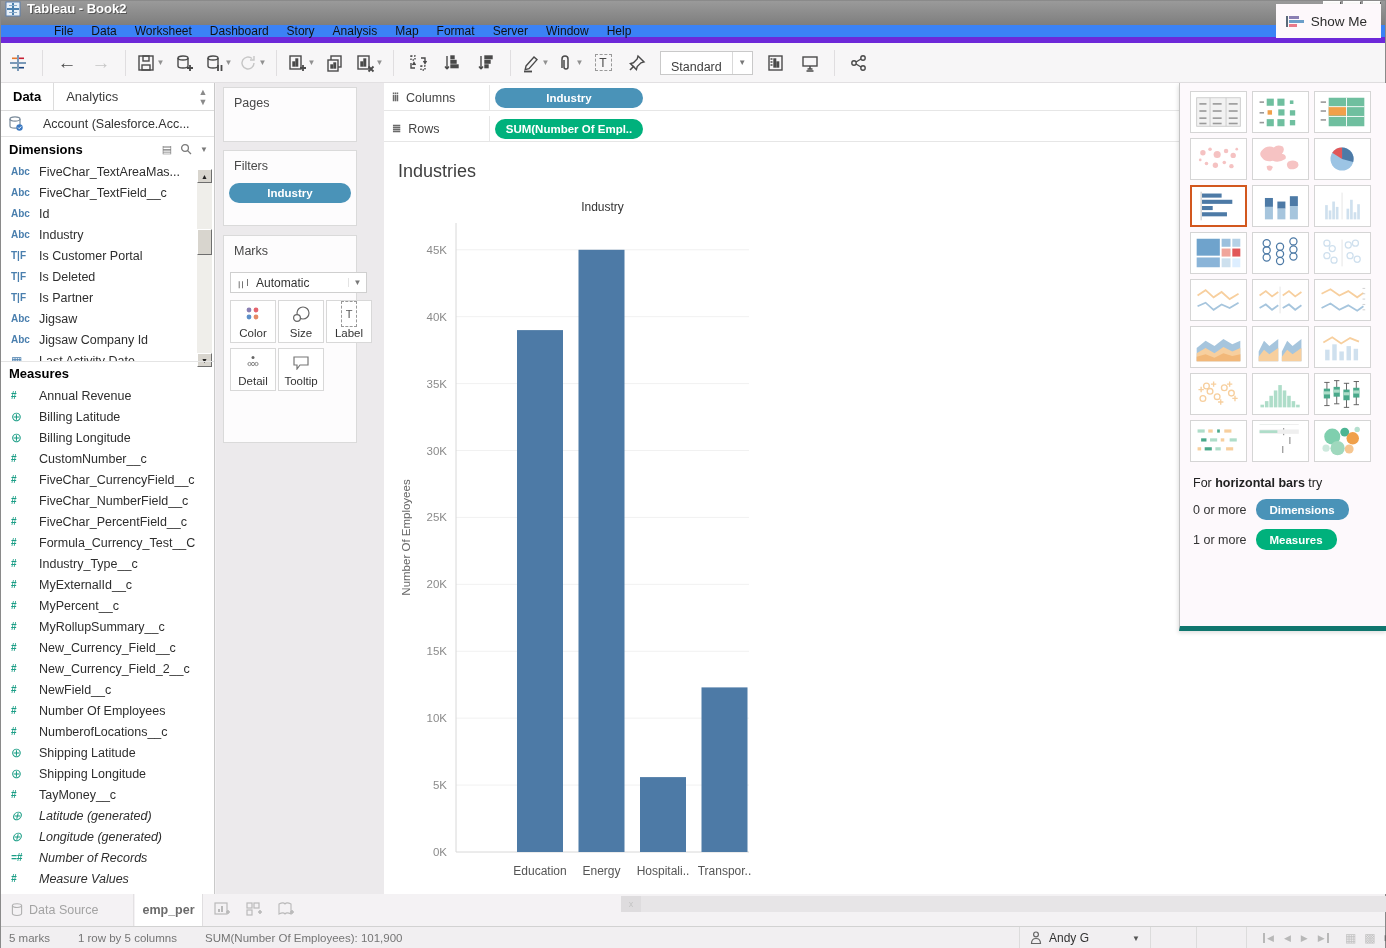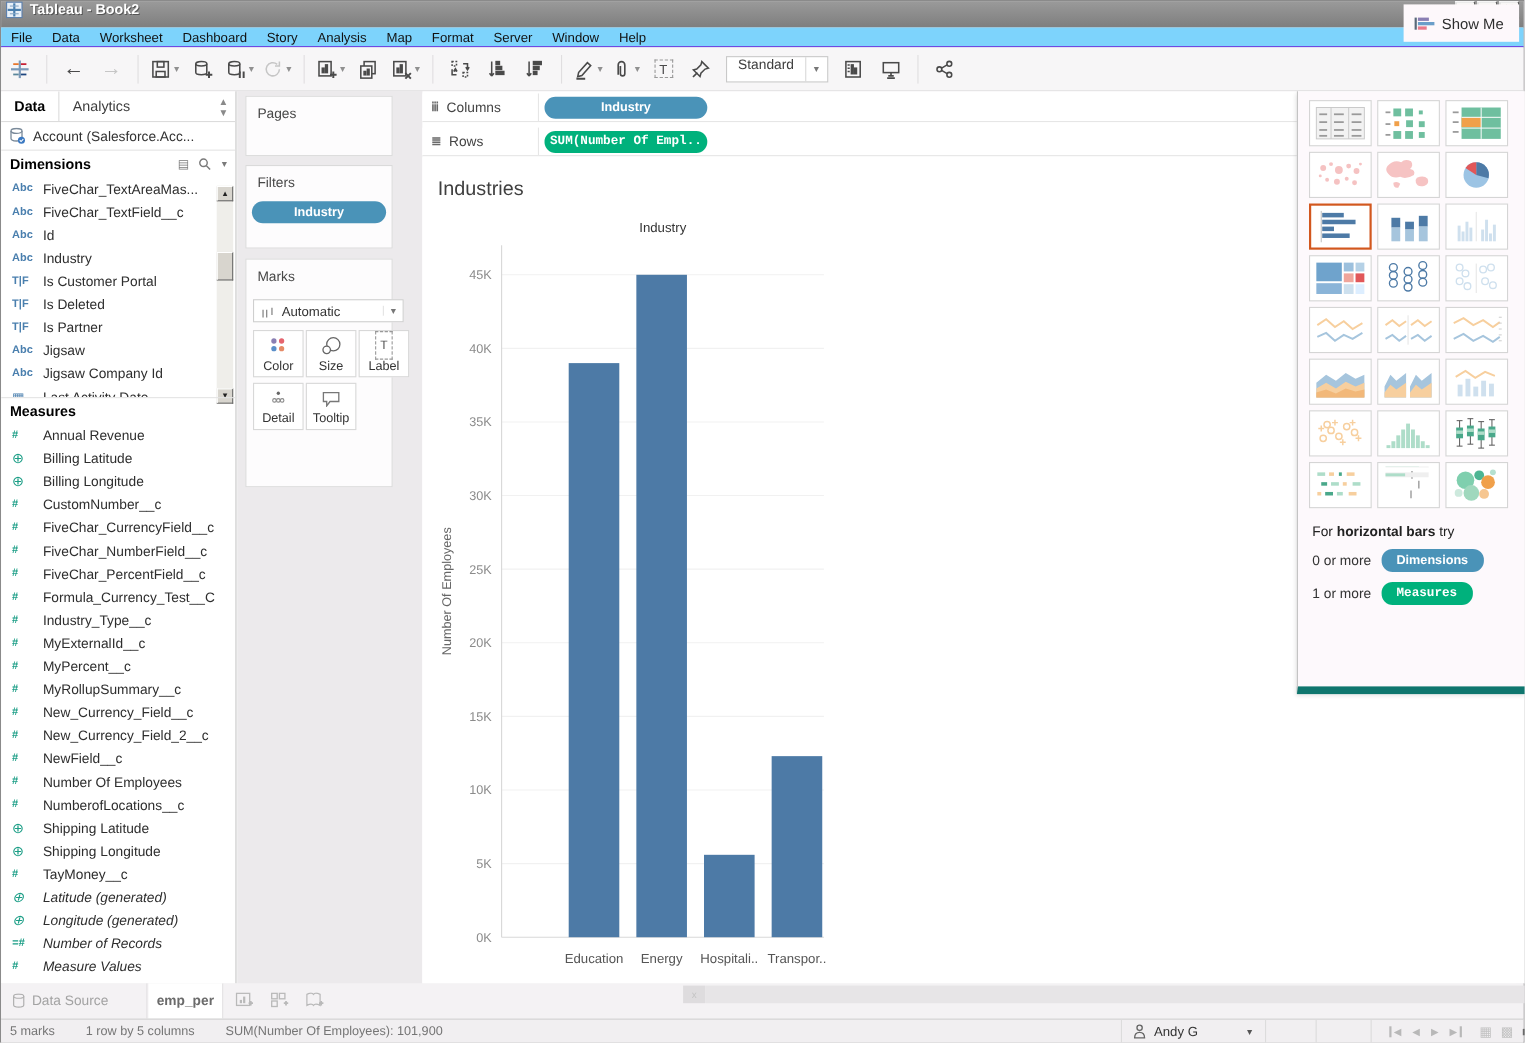--- a/index.html
+++ b/index.html
@@ -12,52 +12,52 @@
     background:linear-gradient(#9a9a9a,#7e7e7e); display:flex; padding:0 4px; }
   .titlebar .ttext { color:#fff; font-weight:bold; font-size:13px; margin-left:6px; flex:1;
     text-shadow:1px 1px 0 #555; }
   .winbtn { width:18px; height:16px; margin-left:2px; background:linear-gradient(#fcfbfa,#d2cfc8);
     border:1px solid; border-color:#fff #5f5f5f #5f5f5f #fff; display:flex; align-items:center;
     justify-content:center; font-size:11px; font-weight:bold; color:#111; line-height:1; }
   .winbtn .minbar { display:block; width:8px; height:2px; background:#111; margin-top:8px; }
   .winbtn .maxbox { display:block; width:9px; height:8px; border:1px solid #111; border-top-width:2px; }
 
   
-  .menubar { position:absolute; left:0; top:24px; width:100%; height:18px; background:#7dd3fc;
-    display:flex; align-items:center; font-size:12px; color:#111; border-bottom:1px solid #6d28d9; }
+  .menubar { position:absolute; left:0; top:24px; width:100%; height:18px; background:#3b82f6;
+    display:flex; align-items:center; font-size:12px; color:#111; border-bottom:6px solid #6d28d9;padding-left:44px; }
   .menubar .mitem { padding:1px 9px; cursor:default; }
 
   
   .toolbar { position:absolute; left:0; top:42px; width:100%; height:40px; background:#f7f6f7;
     border-bottom:1px solid #e2e0e2; display:flex; align-items:center; }
   .tbtn { height:30px; min-width:30px; display:flex; align-items:center; justify-content:center;
     margin:0 2px; color:#4a4a4a; font-size:17px; position:relative; }
   .tbtn.dim { color:#c6c6c6; }
   .tbtn svg { display:block; }
   .tcaret { font-size:8px; color:#909090; margin-left:1px; }
   .tsep { width:1px; height:26px; background:#e0dee0; margin:0 7px; }
-  .viewmode { display:flex; align-items:flex-start; height:24px; background:#fff;
+  .viewmode { display:flex; align-items:flex-end; height:24px; background:#fff;
     border:1px solid #c9c9c9; margin:0 6px; }
   .viewmode .vmtext { font-size:12.5px; color:#3d3d3d; padding:0 10px; min-width:66px; }
   .viewmode .vmcaret { width:20px; height:100%; border-left:1px solid #d9d9d9; display:flex;
     align-items:center; justify-content:center; font-size:8px; color:#777; }
   .showme-btn { position:absolute; right:4px; top:3px; height:34px; padding:0 14px 0 10px;
     background:#fdf8fb; display:flex; align-items:center; gap:7px; font-size:13.5px; color:#2d2d2d; }
   .smicon { display:flex; flex-direction:column; gap:1px; border-left:2px solid #5a6a7a; padding-left:1px; }
   .smicon span { height:3px; }
 
   
   .datapane { position:absolute; left:0; top:82px; width:214px; height:811px; background:#fff;
     border-right:1px solid #c9c9c9; overflow:hidden; }
   .panetabs { height:28px; border-bottom:1px solid #dcdcdc; display:flex; align-items:center; }
   .panetab { padding:0 12px; font-size:13px; color:#3c3c3c; height:100%; display:flex; align-items:center; }
   .panetab.active { font-weight:bold; color:#000; }
   .panetab.second { border-left:1px solid #dcdcdc; flex:1; }
   .panesort { width:22px; color:#8a8a8a; font-size:9px; text-align:center; }
-  .dsrow { height:26px; display:flex; align-items:center; gap:7px; padding:0 8px;
+  .dsrow { height:26px; display:flex; align-items:center; gap:20px; padding:0 8px;
     border-bottom:1px solid #e4e4e4; font-size:12.5px; color:#333; }
   .sechead { height:24px; display:flex; align-items:center; padding:0 8px; font-size:13px;
     font-weight:bold; color:#000; position:relative; }
   .sechead .hicons { position:absolute; right:6px; display:flex; gap:8px; align-items:center;
     color:#7a7a7a; font-size:11px; font-weight:normal; }
   .fieldlist { overflow:hidden; }
   .fieldrow { height:21px; display:flex; align-items:center; font-size:12.5px; color:#2e2e2e; padding-left:10px; }
   .fieldrow .ficon { width:28px; flex:0 0 28px; font-size:10px; font-weight:bold; text-align:left; }
   .ficon.abc,.ficon.bool,.ficon.date { color:#4a7fae; }
   .ficon.num,.ficon.geo { color:#1b9e86; }
@@ -74,21 +74,21 @@
   .sthumb { position:absolute; left:0; top:60px; width:15px; height:26px; background:#d8d5ce;
     border:1px solid; border-color:#fff #6e6e6e #6e6e6e #fff; }
 
   
   .cardscol { position:absolute; left:215px; top:82px; width:168px; height:811px; background:#eceaec; }
   .card { position:absolute; left:7px; width:134px; background:#fdfcfd; border:1px solid #dadada; }
   .card .clabel { font-size:12.5px; color:#484848; padding:8px 0 0 10px; }
   .pill { border-radius:10px; color:#fff; font-weight:bold; font-size:11.5px; height:20px;
     display:flex; align-items:center; justify-content:center; }
   .pill.blue { background:#4a93b8; }
-  .pill.green { background:#00b17c;font-family:Liberation Mono, monospace; }
+  .pill.green { background:#00b17c; }
   .marksdrop { position:absolute; left:6px; top:36px; width:137px; height:21px; background:#fff;
     border:1px solid #cfcfcf; display:flex; align-items:center; font-size:12px; color:#333; }
   .marksdrop .mdicon { padding:0 5px 0 7px; font-size:9px; color:#555; letter-spacing:1px;font-family:Liberation Mono, monospace; }
   .marksdrop .mdcaret { margin-left:auto; width:18px; text-align:center; font-size:8px; color:#777;
     border-left:1px solid #e3e3e3; }
   .markbtn { position:absolute; width:46px; height:43px; background:#fff; border:1px solid #d8d8d8;
     display:flex; flex-direction:column; align-items:center; justify-content:flex-end; padding-bottom:3px; }
   .markbtn .mlabel { font-size:11.5px; color:#333; }
   .markbtn .micon { flex:1; display:flex; align-items:center; justify-content:center; }
 
@@ -102,21 +102,21 @@
   .shelfpill { width:148px; margin-left:5px; }
   .canvas { position:absolute; left:0; top:60px; width:994px; height:751px; background:#fff; }
   .sheettitle { position:absolute; left:14px; top:18px; font-size:18px; color:#3f3f3f; }
   #chart-svg text.tick { font-size:11.5px; fill:#8b8b8b; font-family:"Liberation Sans",sans-serif; }
   #chart-svg text.xlab { font-size:12px; fill:#555; font-family:"Liberation Sans",sans-serif; }
   #chart-svg text.colhead { font-size:12px; fill:#333; font-family:"Liberation Sans",sans-serif; }
   #chart-svg text.ylab { font-size:11.5px; fill:#666; font-family:"Liberation Sans",sans-serif; }
 
   
   .showme { position:absolute; left:1178px; top:82px; width:208px; height:548px; background:#fdf9fc;
-    border-left:1px solid #c4c4c4; border-bottom:7px solid #0f766e; box-shadow:-1px 2px 4px rgba(0,0,0,.12); }
+    border-left:1px solid #c4c4c4; border-bottom:5px solid #0f766e; box-shadow:-1px 2px 4px rgba(0,0,0,.12); }
   .smgrid { display:grid; grid-template-columns:repeat(3,57px); grid-auto-rows:42px; gap:5px 5px;
     padding:8px 0 0 10px; }
   .thumb { background:#fff; border:1px solid #d5d5d5; display:flex; align-items:center; justify-content:center; }
   .thumb.selected { border:2px solid #d2571e; }
   .smhint { padding:14px 0 0 13px; font-size:12.5px; color:#222; }
   .smline { display:flex; align-items:center; gap:9px; padding:9px 0 0 13px; font-size:12.5px; color:#333; }
   .smline .pill { padding:0 14px; height:21px; }
 
   
   .bottomtabs { position:absolute; left:0; top:893px; width:100%; height:32px; background:#f4f2f4; }

